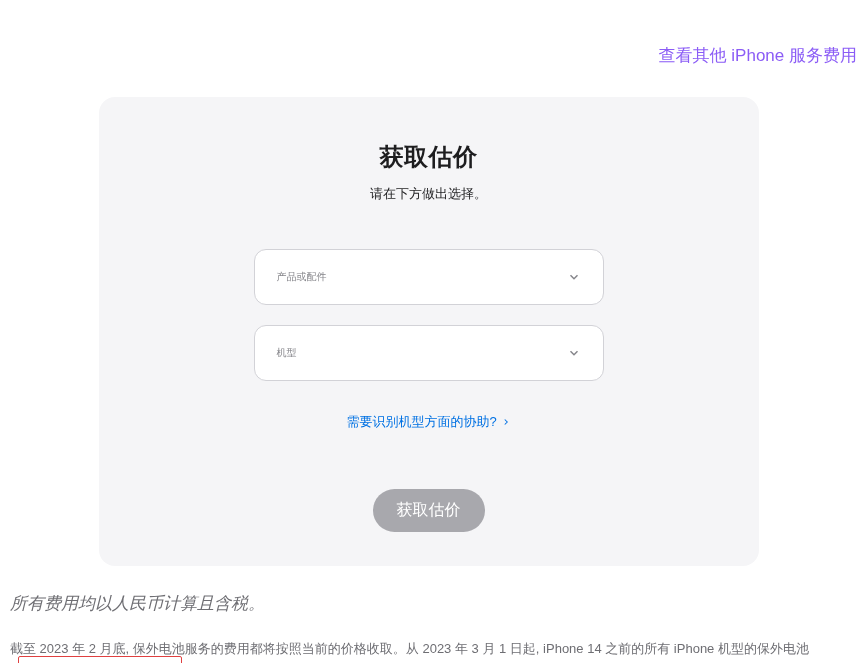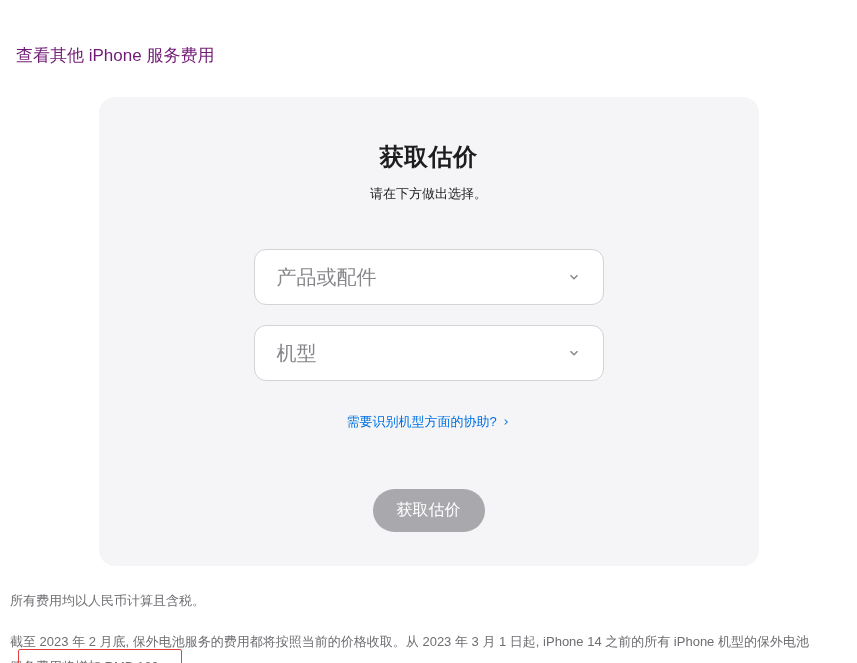--- a/index.html
+++ b/index.html
@@ -5,24 +5,24 @@
     * { margin: 0; padding: 0; box-sizing: border-box; }
     body {
       font-family: -apple-system, BlinkMacSystemFont, "SF Pro Text", "Helvetica Neue", Arial, sans-serif;
       background: #fff;
       width: 857px;
       height: 663px;
       overflow: hidden;
       color: #1d1d1f;
     }
     .top-link {
-      text-align: left;
-      padding: 44px 16px 30px;
+      text-align: right;
+      padding: 44px 0 30px;
       font-size: 17px;
-      color: #701a75;
+      color: #8b5cf6;
       cursor: pointer;
     }
     .card {
       width: 660px;
       margin: 0 auto;
       background: #f5f5f7;
       border-radius: 16px;
       padding: 44px 40px 34px;
       text-align: center;
     }
@@ -44,21 +44,21 @@
       margin: 0 auto 20px;
       background: #fff;
       border: 1px solid #d2d2d7;
       border-radius: 12px;
       display: flex;
       align-items: center;
       padding: 0 22px;
       cursor: pointer;
     }
     .select-placeholder {
-      font-size: 20px;
+      font-size: 10px;
       color: #86868b;
       flex: 1;
       text-align: left;
     }
     .chevron-down-icon {
       color: #86868b;
       display: flex;
       align-items: center;
     }
     .help-link {
@@ -84,24 +84,25 @@
       border-radius: 22px;
       font-size: 16px;
       font-family: inherit;
       cursor: pointer;
     }
     .footer {
       width: 820px;
       padding: 24px 10px 0;
     }
     .footer-line1 {
-      font-size: 13px;
+      font-size: 17px;
       color: #6e6e73;
       line-height: 1.7;
       margin-bottom: 18px;
+      font-style: italic;
     }
     .footer-line2 {
       font-size: 13px;
       color: #6e6e73;
       line-height: 1.9;
       position: relative;
     }
     .highlight-box {
       position: absolute;
       border: 1px solid #e04040;

